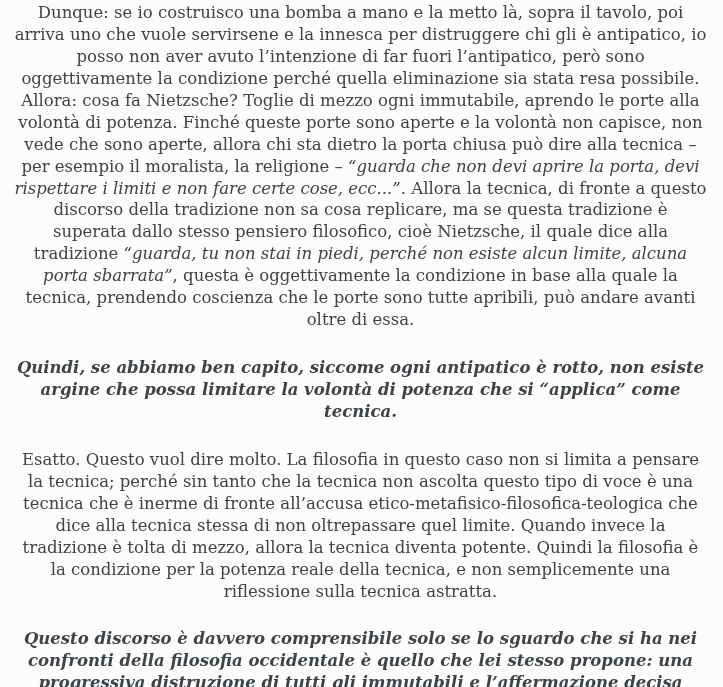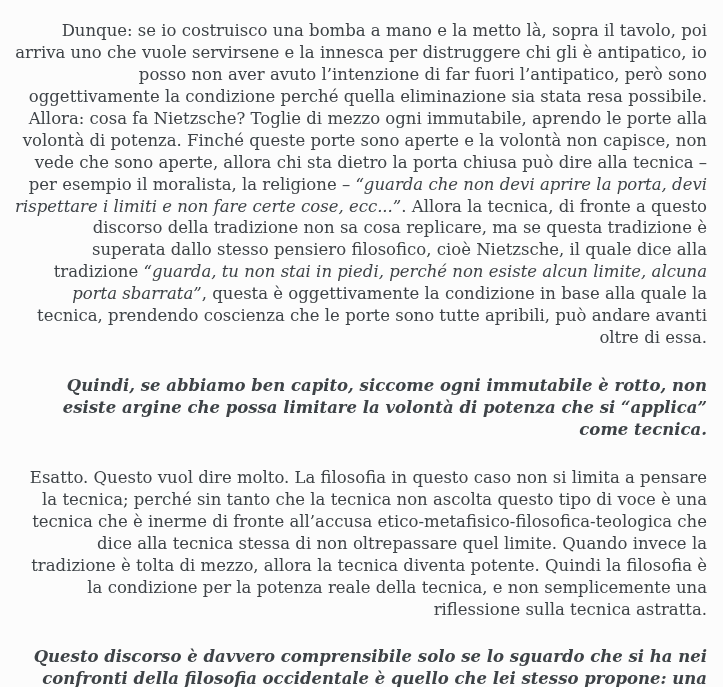--- a/index.html
+++ b/index.html
@@ -10,26 +10,26 @@
     width: 723px;
     height: 687px;
     box-sizing: border-box;
     background: #fcfcfc;
     overflow: hidden;
   }
   .article {
     box-sizing: border-box;
     width: 723px;
     height: 560px;
-    padding: 20px 16px 0 14px;
+    padding: 2px 16px 0 14px;
     font-family: "DejaVu Serif", "Liberation Serif", serif;
     font-size: 16.5px;
     line-height: 1.33;
     color: #3e4347;
-    text-align: right;
+    text-align: center;
   }
   .para {
     margin: 0 0 26px 0;
   }
   .para.answer {
     font-style: normal;
     font-weight: normal;
   }
   .para.question {
     font-style: italic;
@@ -37,16 +37,16 @@
   }
   .em {
     font-style: italic;
   }
 </style>
 </head>
 <body style="background: rgb(252, 252, 252);">
 
 <main class="article" id="article" style="color: rgb(62, 67, 71);">
     <p class="para answer"><span>Dunque: se io costruisco una bomba a mano e la metto là, sopra il tavolo, poi arriva uno che vuole servirsene e la innesca per distruggere chi gli è antipatico, io posso non aver avuto l’intenzione di far fuori l’antipatico, però sono oggettivamente la condizione perché quella eliminazione sia stata resa possibile. Allora: cosa fa Nietzsche? Toglie di mezzo ogni immutabile, aprendo le porte alla volontà di potenza. Finché queste porte sono aperte e la volontà non capisce, non vede che sono aperte, allora chi sta dietro la porta chiusa può dire alla tecnica – per esempio il moralista, la religione – </span><span class="em">“guarda che non devi aprire la porta, devi rispettare i limiti e non fare certe cose, ecc...”</span><span>. Allora la tecnica, di fronte a questo discorso della tradizione non sa cosa replicare, ma se questa tradizione è superata dallo stesso pensiero filosofico, cioè Nietzsche, il quale dice alla tradizione </span><span class="em">“guarda, tu non stai in piedi, perché non esiste alcun limite, alcuna porta sbarrata”</span><span>, questa è oggettivamente la condizione in base alla quale la tecnica, prendendo coscienza che le porte sono tutte apribili, può andare avanti oltre di essa.</span></p>
-    <p class="para question"><span>Quindi, se abbiamo ben capito, siccome ogni immutabile è rotto, non esiste argine che possa limitare la volontà di potenza che si “applica” come tecnica.</span></p>
+    <p class="para question"><span>Quindi, se abbiamo ben capito, siccome ogni antipatico è rotto, non esiste argine che possa limitare la volontà di potenza che si “applica” come tecnica.</span></p>
     <p class="para answer"><span>Esatto. Questo vuol dire molto. La filosofia in questo caso non si limita a pensare la tecnica; perché sin tanto che la tecnica non ascolta questo tipo di voce è una tecnica che è inerme di fronte all’accusa etico-metafisico-filosofica-teologica che dice alla tecnica stessa di non oltrepassare quel limite. Quando invece la tradizione è tolta di mezzo, allora la tecnica diventa potente. Quindi la filosofia è la condizione per la potenza reale della tecnica, e non semplicemente una riflessione sulla tecnica astratta.</span></p>
     <p class="para question"><span>Questo discorso è davvero comprensibile solo se lo sguardo che si ha nei confronti della filosofia occidentale è quello che lei stesso propone: una progressiva distruzione di tutti gli immutabili e l’affermazione decisa dell’evidenza del divenire.</span></p>
   </main>
 
 </body></html>

